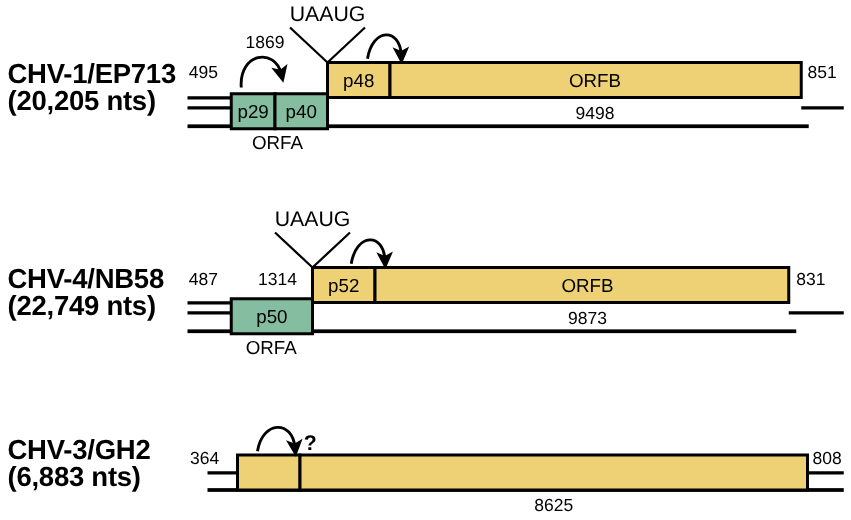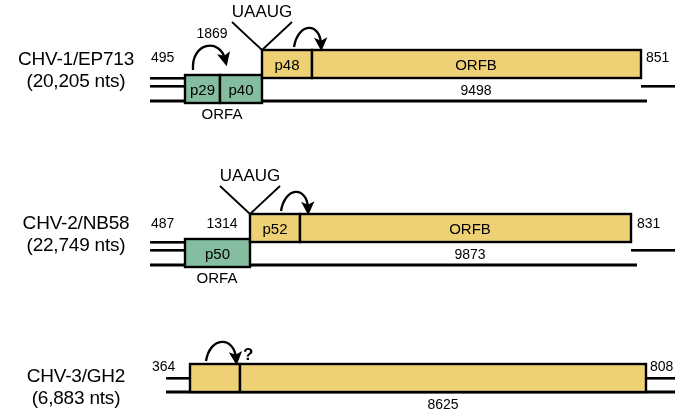--- a/index.html
+++ b/index.html
@@ -5,22 +5,22 @@
   html,body{margin:0;padding:0;background:#ffffff;}
   body{
     width:681px;height:416px;position:relative;overflow:hidden;
     font-family:"Liberation Sans","DejaVu Sans",sans-serif;
     color:#000;
   }
   #stage{position:absolute;left:0;top:0;width:681px;height:416px;}
   svg.diagram{position:absolute;left:0;top:0;width:681px;height:416px;}
 
   .vname{
-    position:absolute;font-weight:normal;font-size:19px;
-    letter-spacing:-0.2px;white-space:nowrap;text-align:center;
+    position:absolute;font-weight:bold;font-size:22px;
+    letter-spacing:-0.2px;white-space:nowrap;text-align:left;
     line-height:22px;
   }
   .vname .l1{display:block;}
   .vname .l2{display:block;}
 
   
   text{font-family:"Liberation Sans","DejaVu Sans",sans-serif;fill:#000;}
   .t-small{font-size:14px;}
   .t-box{font-size:15px;}
   .t-orf{font-size:15px;}
@@ -31,25 +31,25 @@
 <body>
 
 <div id="stage">
 
   <div class="vname" style="left:6px;top:48px;width:140px;">
     <span class="l1">CHV-1/EP713</span>
     <span class="l2">(20,205 nts)</span>
   </div>
 
   <div class="vname" style="left:6px;top:212px;width:140px;">
-    <span class="l1">CHV-2/NB58</span>
+    <span class="l1">CHV-4/NB58</span>
     <span class="l2">(22,749 nts)</span>
   </div>
 
-  <div class="vname" style="left:6px;top:349px;width:140px;margin-top:16px;">
+  <div class="vname" style="left:6px;top:349px;width:140px;">
     <span class="l1">CHV-3/GH2</span>
     <span class="l2">(6,883 nts)</span>
   </div>
 
   <svg class="diagram" viewBox="0 0 681 416">
     <defs>
       <marker id="arrowhead" markerWidth="7" markerHeight="7" refX="3.2" refY="3.3" orient="auto" markerUnits="strokeWidth">
         <path d="M0.4,0.4 L6.4,3.3 L0.4,6.2 L1.8,3.3 Z" fill="#000"></path>
       </marker>
     </defs>

